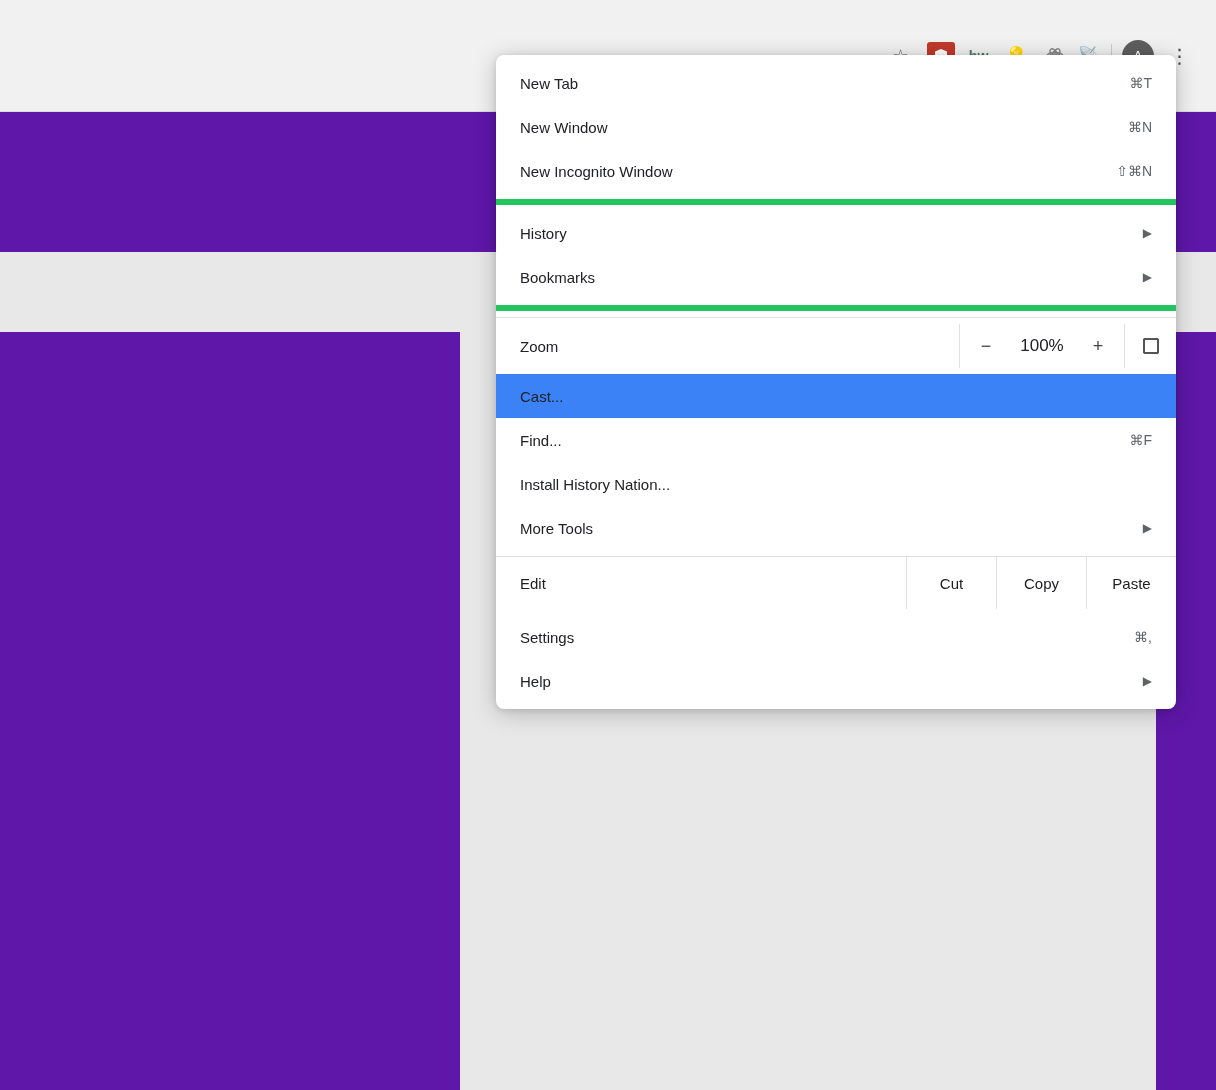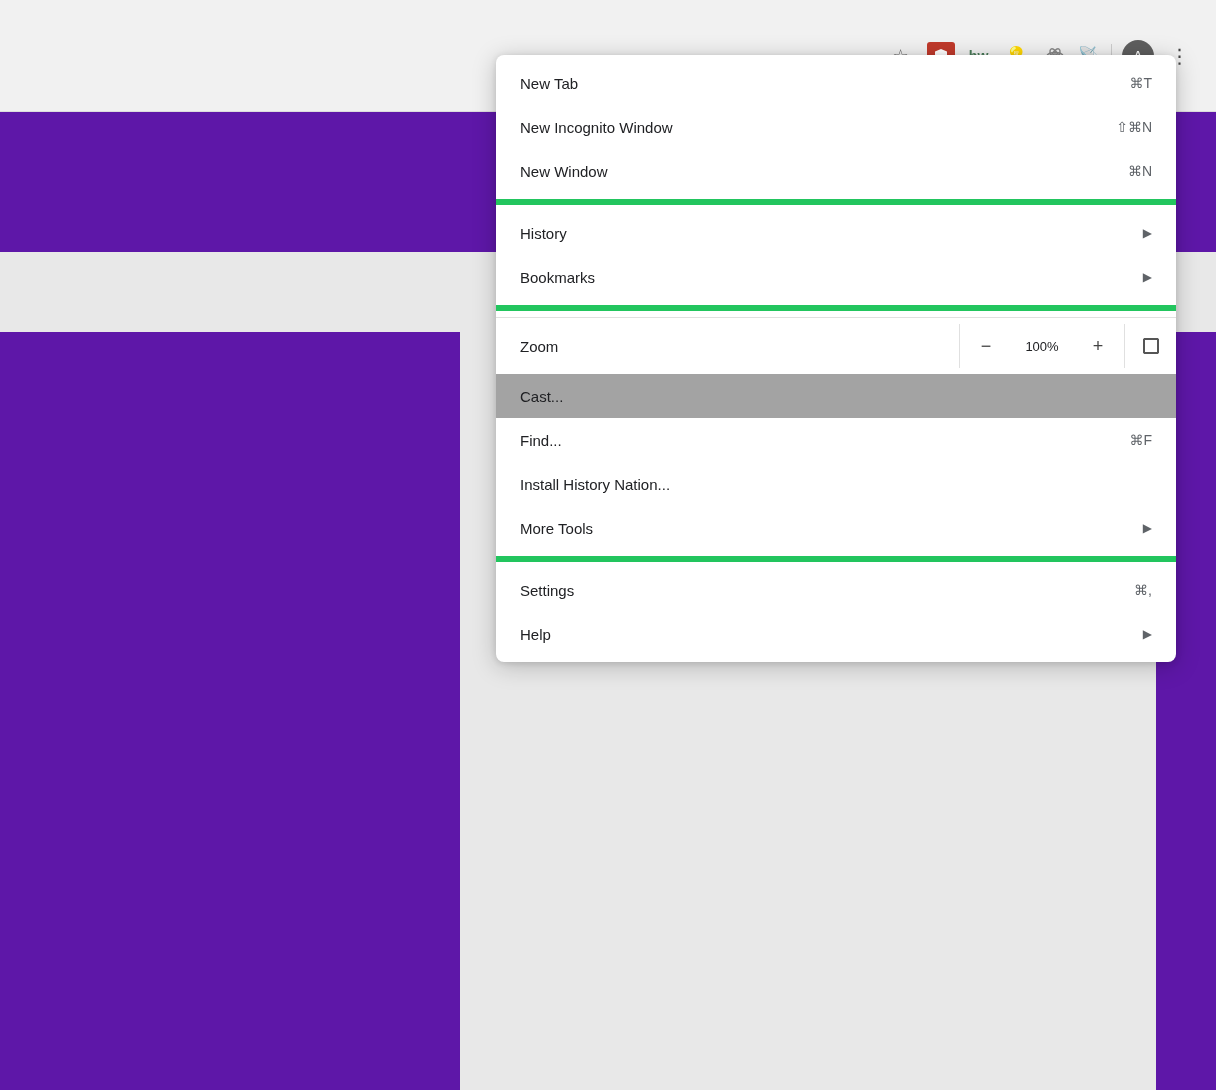--- a/index.html
+++ b/index.html
@@ -190,21 +190,21 @@
       align-items: center;
       justify-content: space-between;
       padding: 10px 24px;
       cursor: pointer;
       font-size: 15px;
       color: #202124;
       min-height: 44px;
     }
 
     .menu-item.active {
-      background: #a3a3a3;
+      background: #3b82f6;
     }
 
     .menu-item-label {
       font-size: 15px;
       color: #202124;
     }
 
     .menu-item-shortcut {
       font-size: 14px;
       color: #5f6368;
@@ -249,21 +249,21 @@
       font-size: 18px;
       color: #444;
       cursor: pointer;
       border: none;
       background: none;
     }
 
     .zoom-value {
       min-width: 60px;
       text-align: center;
-      font-size: 13px;
+      font-size: 17px;
       color: #202124;
       padding: 0 4px;
     }
 
     .fullscreen-btn {
       width: 52px;
       height: 44px;
       display: flex;
       align-items: center;
       justify-content: center;
@@ -342,26 +342,26 @@
 </div>
 
 <div class="dropdown-menu">
 
   <div class="menu-section">
     <div class="menu-item">
       <span class="menu-item-label">New Tab</span>
       <span class="menu-item-shortcut">⌘T</span>
     </div>
     <div class="menu-item">
+      <span class="menu-item-label">New Window</span>
+      <span class="menu-item-shortcut">⌘N</span>
+    </div>
+    <div class="menu-item">
       <span class="menu-item-label">New Incognito Window</span>
       <span class="menu-item-shortcut">⇧⌘N</span>
-    </div>
-    <div class="menu-item">
-      <span class="menu-item-label">New Window</span>
-      <span class="menu-item-shortcut">⌘N</span>
     </div>
   </div>
 
   <div class="menu-section">
     <div class="menu-item">
       <span class="menu-item-label">History</span>
       <span class="menu-item-arrow">▶</span>
     </div>
     <div class="menu-item">
       <span class="menu-item-label">Bookmarks</span>
@@ -402,20 +402,26 @@
     </div>
     <div class="menu-item">
       <span class="menu-item-label">Install History Nation...</span>
     </div>
     <div class="menu-item">
       <span class="menu-item-label">More Tools</span>
       <span class="menu-item-arrow">▶</span>
     </div>
   </div>
 
+  <div class="edit-row">
+    <div class="edit-label">Edit</div>
+    <div class="edit-btn">Cut</div>
+    <div class="edit-btn">Copy</div>
+    <div class="edit-btn">Paste</div>
+  </div>
 
   <div class="menu-section">
     <div class="menu-item">
       <span class="menu-item-label">Settings</span>
       <span class="menu-item-shortcut">⌘,</span>
     </div>
     <div class="menu-item">
       <span class="menu-item-label">Help</span>
       <span class="menu-item-arrow">▶</span>
     </div>

